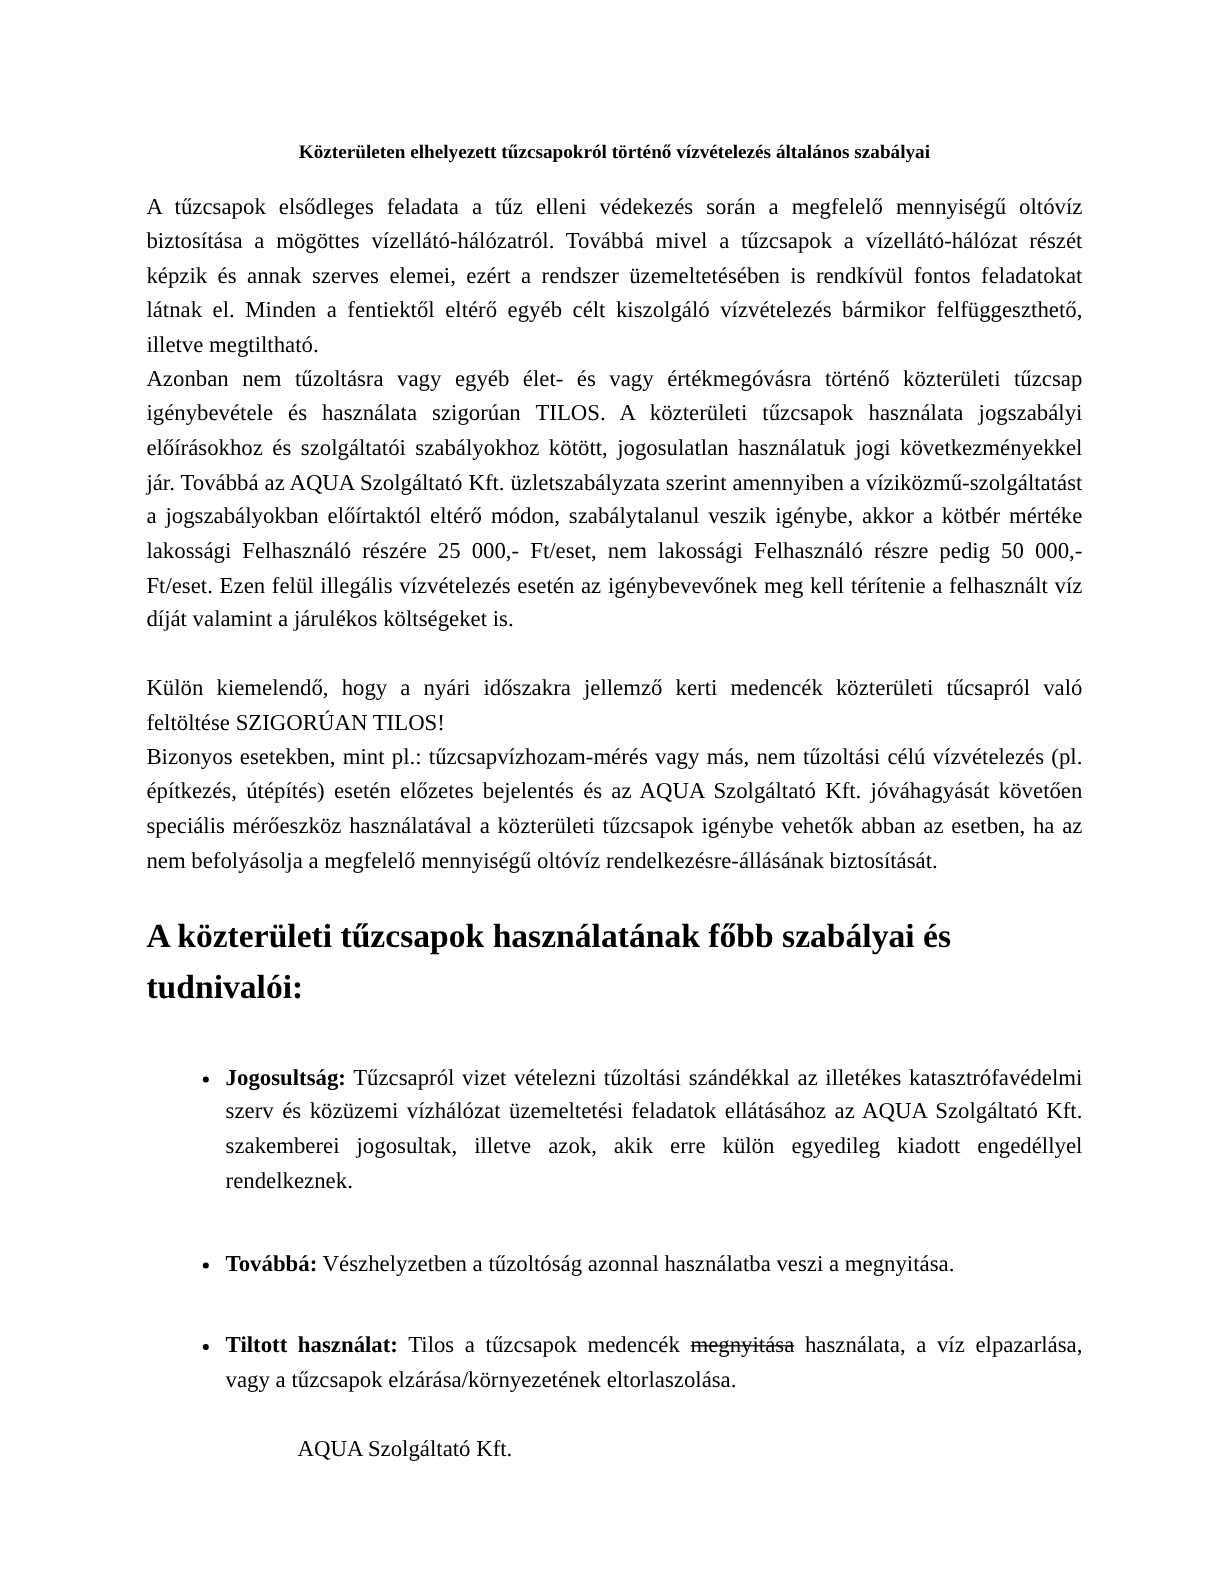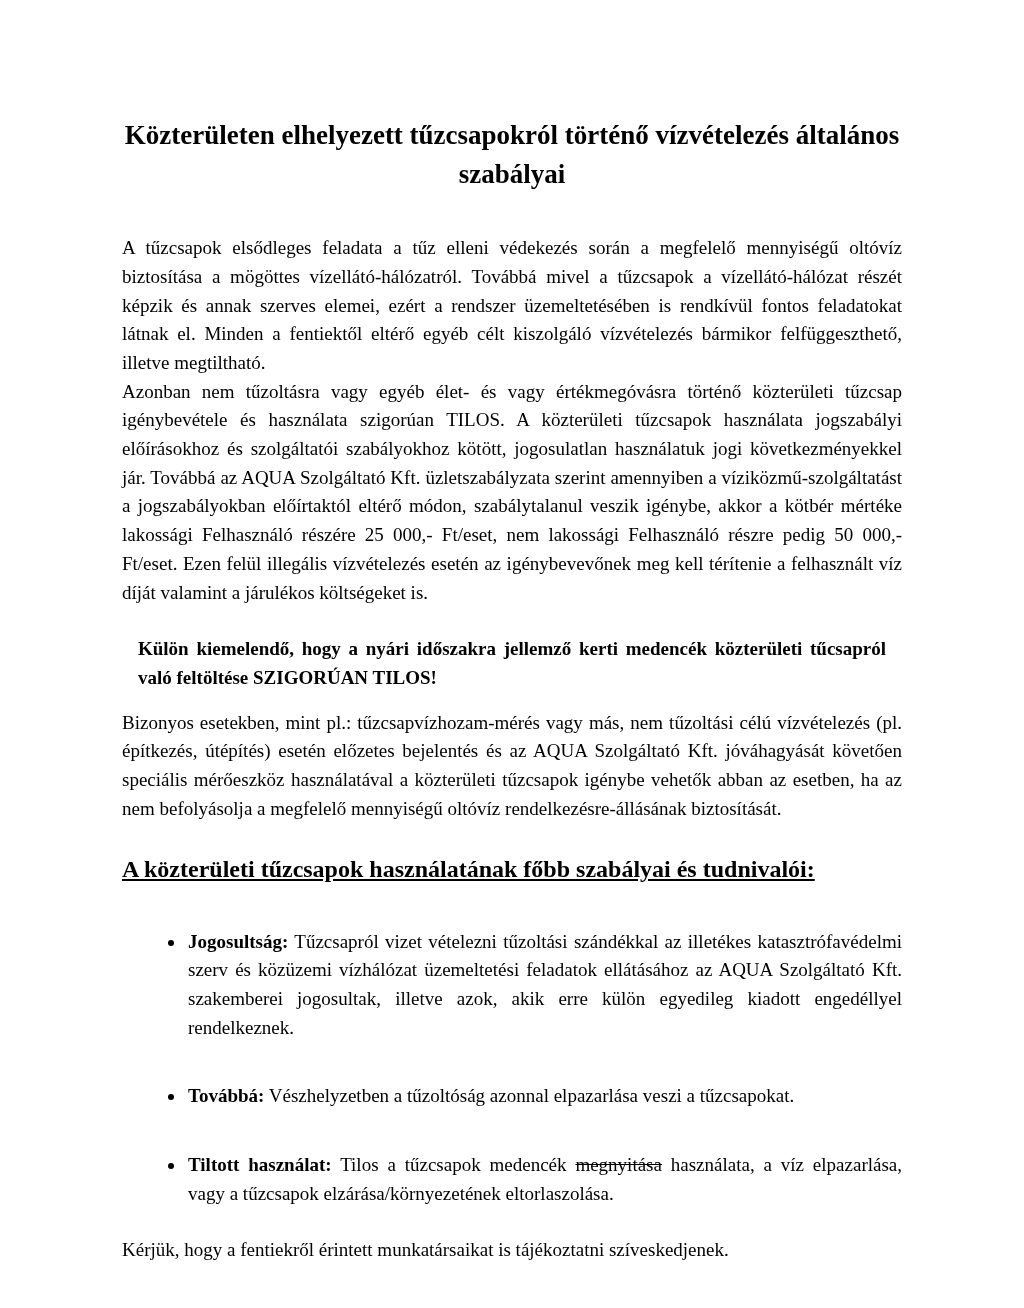--- a/index.html
+++ b/index.html
@@ -8,40 +8,39 @@
     width: 1024px;
     min-height: 1308px;
     background: #ffffff;
     color: #000000;
     padding: 116px 122px 60px 122px;
     font-family: "Liberation Serif", serif;
     font-size: 19px;
     line-height: 1.51;
   }
   .doc-title {
-    font-size: 27px;
+    font-size: 16px;
     font-weight: bold;
     text-align: center;
     line-height: 1.45;
-    margin: 0 0 40px 0;
+    margin: 0 0 20px 0;
   }
   .para {
     text-align: justify;
     margin: 0;
   }
   .para-gap { margin-bottom: 28px; }
   .bold-para {
-    font-weight: bold;
+    font-weight: normal;
     text-align: justify;
-    margin: 16px;
+    margin: 0;
   }
   .rules-heading {
-    font-size: 24px;
+    font-size: 28px;
     font-weight: bold;
-    text-decoration: underline;
     margin: 28px 0 12px 0;
   }
   ul.rules-list {
     list-style: disc;
     padding-left: 64px;
     margin: 0 0 28px 0;
   }
   ul.rules-list li {
     text-align: justify;
     margin-bottom: 27px;
@@ -71,25 +70,24 @@
 
   <div class="para">Bizonyos esetekben, mint pl.: tűzcsapvízhozam-mérés vagy más, nem tűzoltási célú vízvételezés (pl. építkezés, útépítés) esetén előzetes bejelentés és az AQUA Szolgáltató Kft. jóváhagyását követően speciális mérőeszköz használatával a közterületi tűzcsapok igénybe vehetők abban az esetben, ha az nem befolyásolja a megfelelő mennyiségű oltóvíz rendelkezésre-állásának biztosítását.</div>
 
   <h2 class="rules-heading">A közterületi tűzcsapok használatának főbb szabályai és tudnivalói:</h2>
 
   <ul class="rules-list">
     <li>
       <span class="bullet-label">Jogosultság:</span><span> Tűzcsapról vizet vételezni tűzoltási szándékkal az illetékes katasztrófavédelmi szerv és közüzemi vízhálózat üzemeltetési feladatok ellátásához az AQUA Szolgáltató Kft. szakemberei jogosultak, illetve azok, akik erre külön egyedileg kiadott engedéllyel rendelkeznek.</span>
     </li>
     <li>
-      <span class="bullet-label">Továbbá:</span><span> Vészhelyzetben a tűzoltóság azonnal elpazarlása veszi a tűzcsapokat.</span>
+      <span class="bullet-label">Továbbá:</span><span> Vészhelyzetben a tűzoltóság azonnal használatba veszi a megnyitása.</span>
     </li>
     <li>
       <span class="bullet-label">Tiltott használat:</span><span> Tilos a tűzcsapok medencék </span><span class="struck">megnyitása</span><span> használata, a víz elpazarlása, vagy a tűzcsapok elzárása/környezetének eltorlaszolása.</span>
     </li>
   </ul>
 
-  <div class="para closing-request">Kérjük, hogy a fentiekről érintett munkatársaikat is tájékoztatni szíveskedjenek.</div>
 
 
   <div class="signature">AQUA Szolgáltató Kft.</div>
 
 </div>
 
 </body></html>

